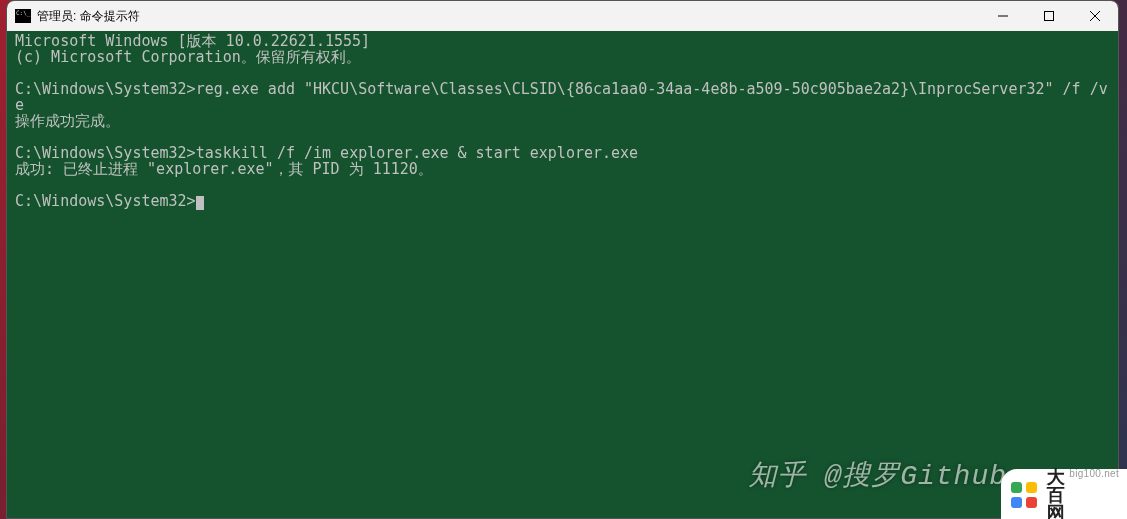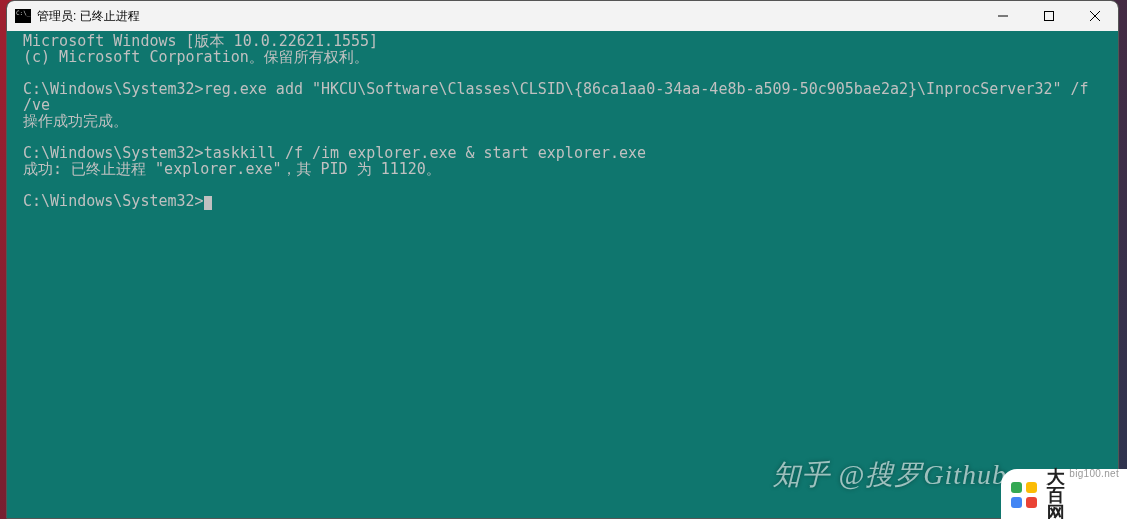--- a/index.html
+++ b/index.html
@@ -56,26 +56,26 @@
   }
   .window-controls div {
     width: 46px;
     display: flex;
     align-items: center;
     justify-content: center;
     color: #000;
   }
   .window-controls svg { width: 10px; height: 10px; }
   .terminal {
-    background: #0f766e;
+    background: #14532d;
     color: #c0c0c0;
     font-family: "NSimSun", "SimSun", "Consolas", monospace;
     font-size: 15px;
     line-height: 16px;
-    padding: 2px 16px;
+    padding: 2px 8px;
     white-space: pre-wrap;
     word-break: break-all;
     height: calc(100% - 30px);
     overflow: hidden;
   }
   .cursor {
     display: inline-block;
     width: 8px;
     height: 14px;
     background: #c0c0c0;
@@ -83,21 +83,21 @@
     animation: blink 1s step-start infinite;
   }
   @keyframes blink { 50% { opacity: 0; } }
 
   .watermark-zhihu {
     position: absolute;
     right: 120px;
     bottom: 25px;
     color: rgba(255,255,255,0.6);
     font-size: 28px;
-    font-family: Liberation Serif, serif;
+    font-family: Liberation Mono, monospace;
     font-style: italic;
     font-weight: 500;
     letter-spacing: 1px;
     text-shadow: 0 0 4px rgba(0,0,0,0.4);
     pointer-events: none;
   }
 
   .watermark-big100 {
     position: absolute;
     right: 0;
@@ -129,21 +129,21 @@
   .big100-text { display:flex; flex-direction:row; line-height:1.0;text-align:center; }
   .big100-cn { font-size:18px; font-weight:700; color:#222; font-family:"Microsoft YaHei",sans-serif; letter-spacing:1px;}
   .big100-en { font-size:10px; color:#999; letter-spacing:0.3px; margin-top:1px;}
 </style>
 </head>
 <body>
 
 <div class="window">
   <div class="titlebar">
     <span class="title-icon"></span>
-    <span class="title-text">管理员: 已终止进程</span>
+    <span class="title-text">管理员: 命令提示符</span>
     <div class="window-controls">
       <div>
         <svg viewBox="0 0 10 10">
             <line x1="0" y1="5" x2="10" y2="5" stroke="currentColor" stroke-width="1"></line>
           </svg>
       </div>
       <div>
         <svg viewBox="0 0 10 10">
             <rect x="0.5" y="0.5" width="9" height="9" fill="none" stroke="currentColor" stroke-width="1"></rect>
           </svg>

